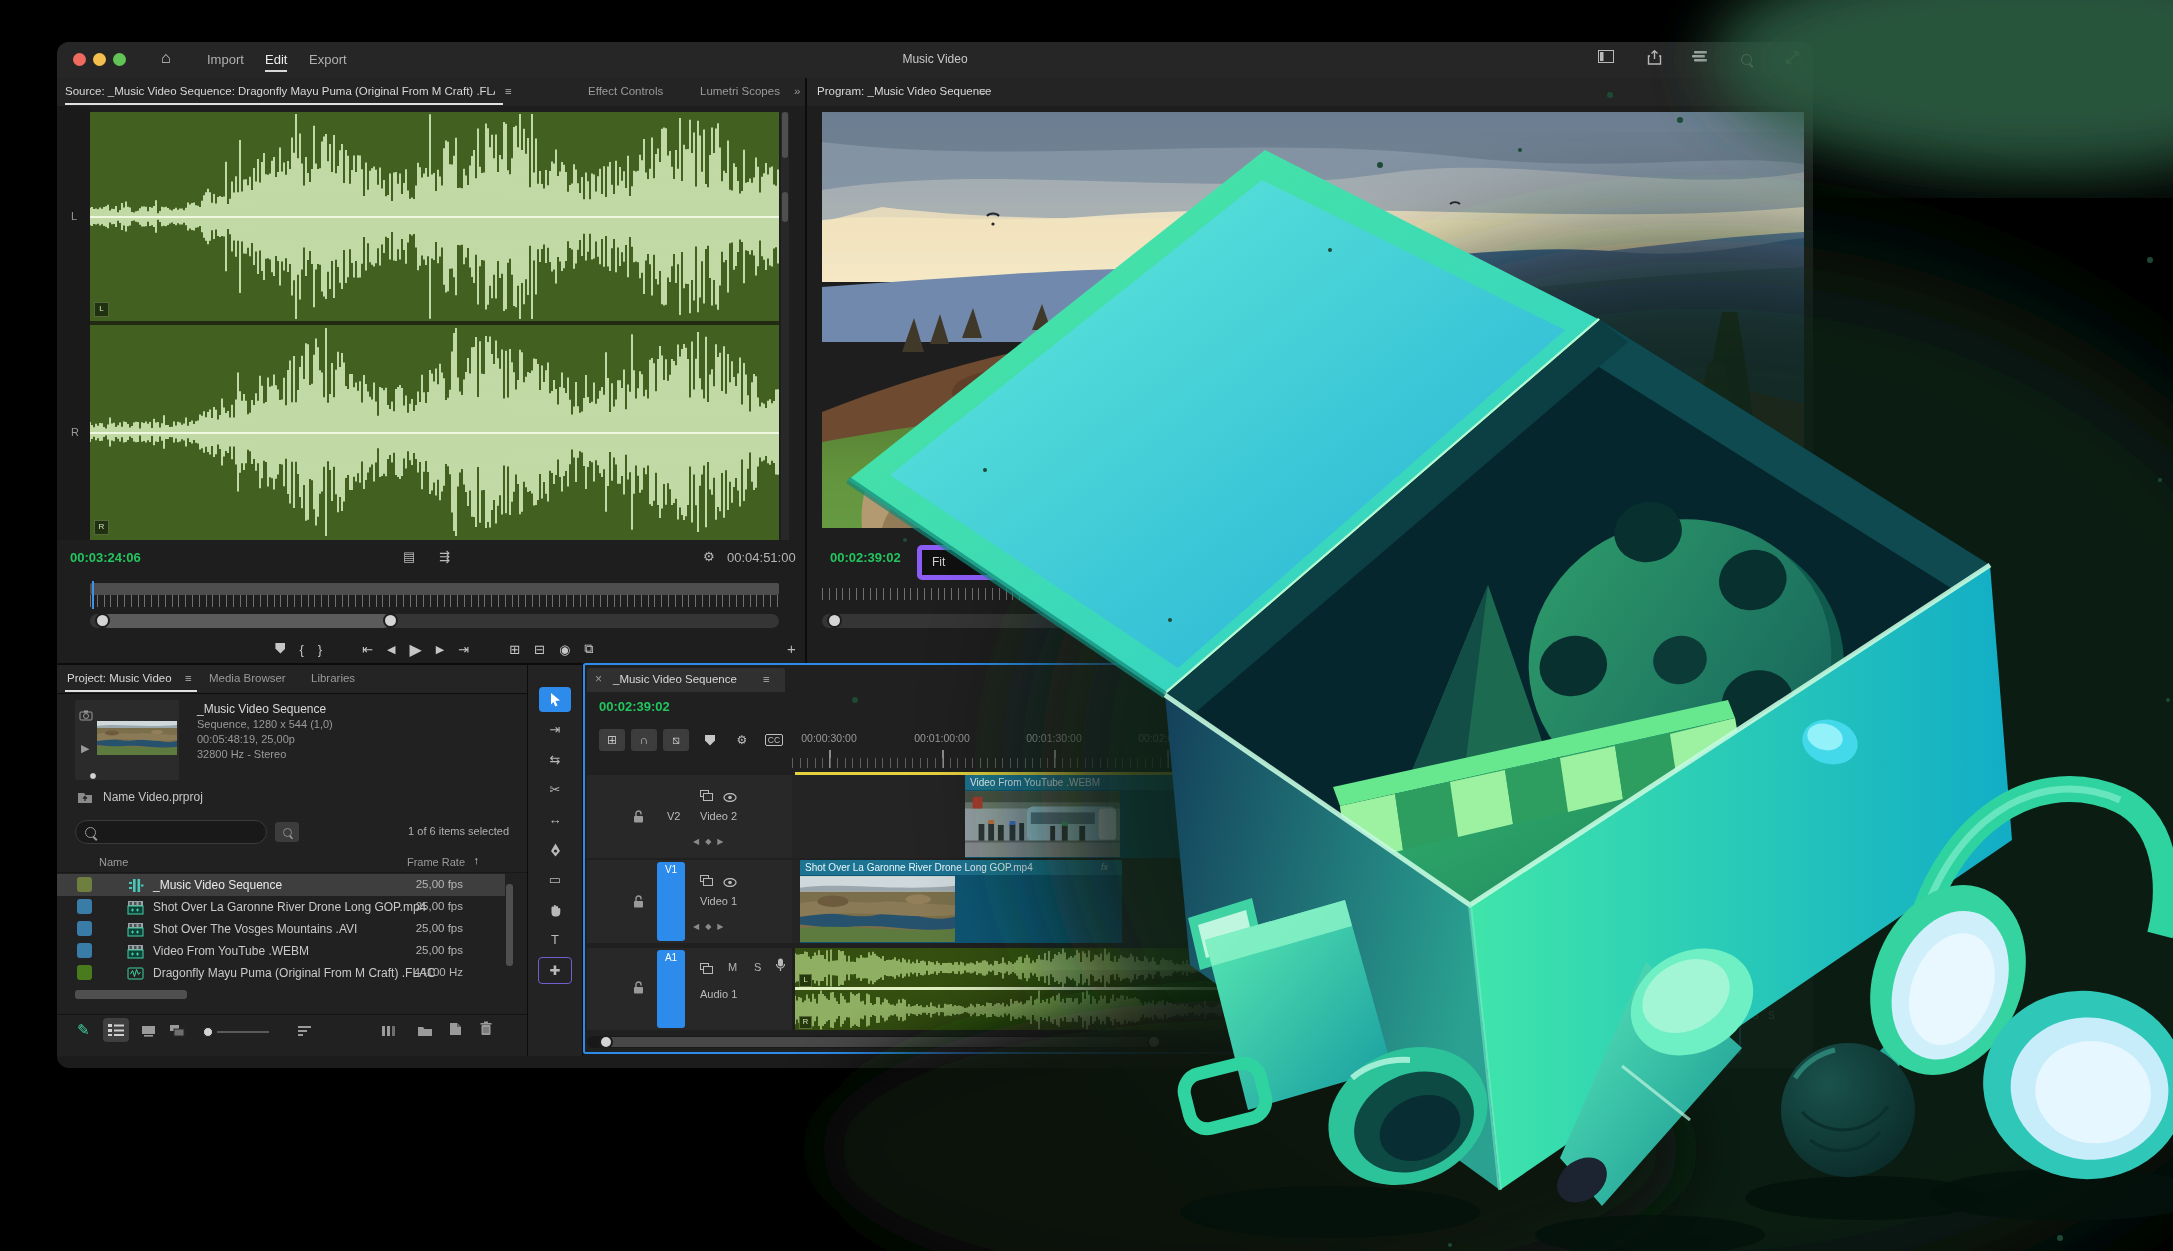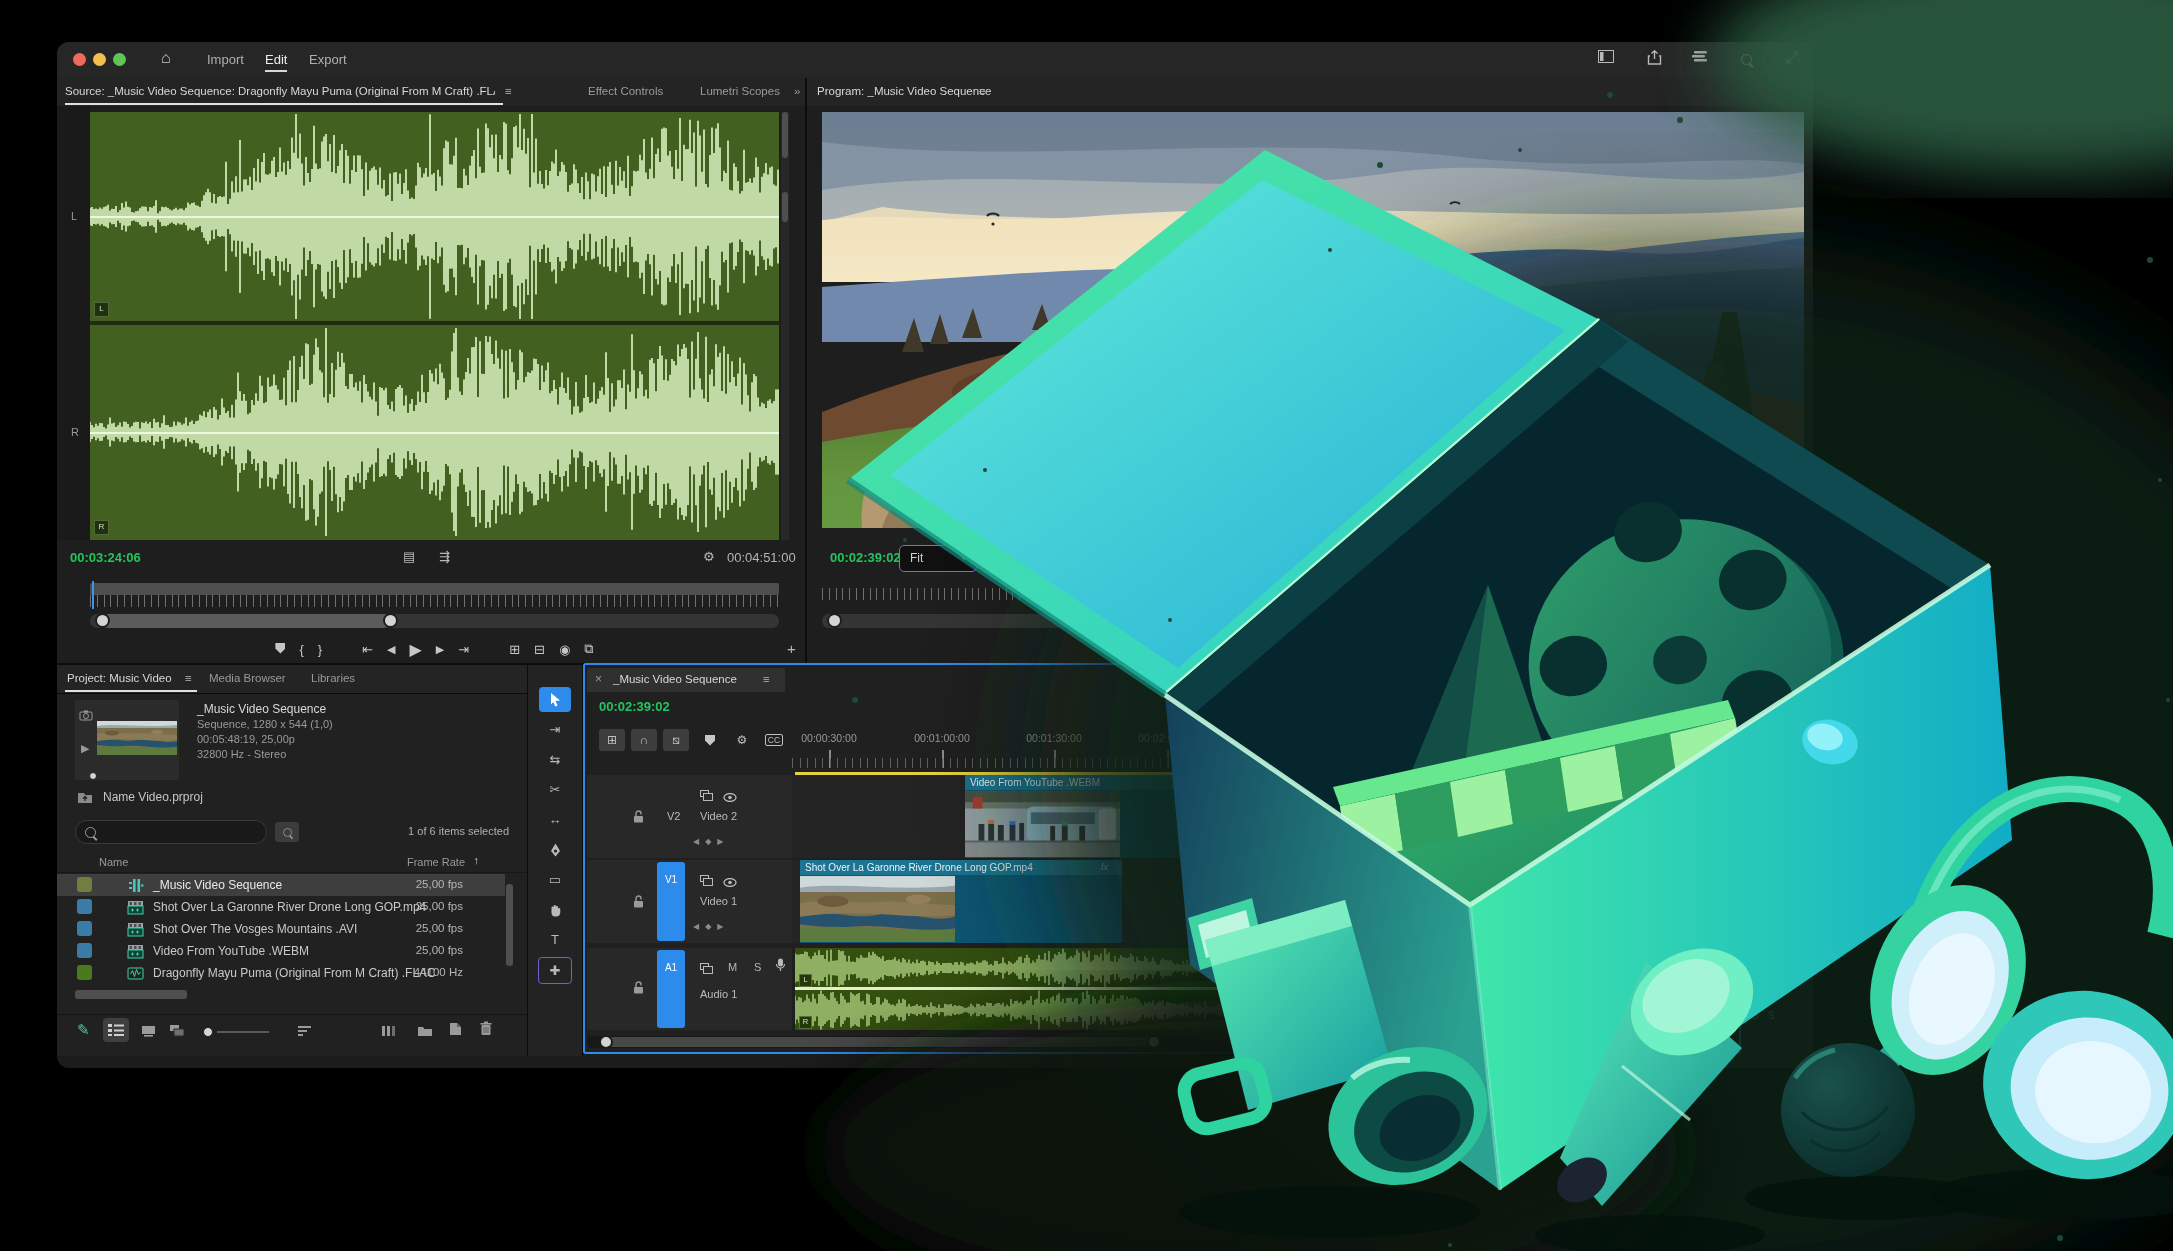--- a/index.html
+++ b/index.html
@@ -60,21 +60,21 @@
     border-left:1px solid #0c0c0c;border-right:1px solid #0c0c0c;box-sizing:border-box;
     display:flex;flex-direction:column;align-items:center;gap:5px;padding-top:22px;}
   .tool{width:32px;height:25px;display:flex;align-items:center;justify-content:center;color:#b9b9b9;font-size:13px;border-radius:4px;}
   .tool.active{background:#2d8ceb;color:#fff;}
   .tool.outlined{border:1.5px solid #6f5fd0;}
   
   #tl{position:absolute;left:528px;top:623px;width:1154px;height:387px;background:#202020;
     box-shadow:0 0 0 2px #2d8ceb;border-radius:1px;}
   .trkhead{position:absolute;left:2px;width:205px;background:#282828;}
   .trkbody{position:absolute;left:207px;width:945px;background:#242424;}
-  .bluechip{position:absolute;width:28px;background:#2d8ceb;border-radius:3px;color:#fff;font-size:10px;text-align:center;padding-top:12px;box-sizing:border-box;}
+  .bluechip{position:absolute;width:28px;background:#2d8ceb;border-radius:3px;color:#fff;font-size:10px;text-align:center;padding-top:2px;box-sizing:border-box;}
   .clip{position:absolute;background:#0e5674;overflow:hidden;border-radius:1px;}
   .cliphdr{position:absolute;left:0;top:0;right:0;height:15px;background:#1d7492;}
   .clipname{position:absolute;left:5px;top:2px;font-size:10px;color:#e9f5f9;white-space:nowrap;}
   .fx{position:absolute;right:14px;top:2px;font-size:9px;font-style:italic;color:#bfdbe6;}
   .cornertri{position:absolute;right:0;top:0;width:0;height:0;border-left:8px solid transparent;border-top:8px solid #e8e8e8;}
   .abadge{position:absolute;width:11px;height:11px;background:#24380c;border:1px solid #5a6e3c;
     color:#d5e8bb;font-size:7.5px;text-align:center;line-height:10px;z-index:3;}
   .tlbtn{position:absolute;width:26px;height:22px;display:flex;align-items:center;justify-content:center;color:#c0c0c0;font-size:12px;border-radius:3px;}
   .tlbtn.on{background:#3d3d3d;}
   .rlabel{position:absolute;top:0;transform:translateX(-50%);font-size:10.5px;color:#9a9a9a;white-space:nowrap;}
@@ -88,20 +88,21 @@
 <div id="win">
 
   <div id="titlebar">
     <span class="light" style="left:16px;background:#ee6a5f"></span>
     <span class="light" style="left:36px;background:#f5bf4f"></span>
     <span class="light" style="left:56px;background:#62c454"></span>
     <span class="abs" style="left:104px;top:7px;font-size:16px;color:#c9c9c9">⌂</span>
     <span class="navitem" style="left:150px">Import</span>
     <span class="navitem navactive" style="left:208px">Edit</span>
     <span class="navitem" style="left:252px">Export</span>
+    <span class="abs" style="left:0;right:0;top:10px;text-align:center;font-size:12px;color:#c9c9c9">Music Video</span>
     <span class="tbicon" style="left:1538px">
       <svg width="16" height="13" viewBox="0 0 16 13">
             <rect x="0.5" y="0.5" width="15" height="12" fill="none" stroke="#b9b9b9"></rect>
             <rect x="2" y="2" width="3.5" height="9" fill="#b9b9b9"></rect>
           </svg></span>
     <span class="tbicon" style="left:1586px">
       <svg width="15" height="15" viewBox="0 0 15 15">
             <path d="M3 6 H1.5 V14 H13.5 V6 H12" fill="none" stroke="#b9b9b9" stroke-width="1.4"></path>
             <path d="M7.5 9 V1 M4.5 3.5 L7.5 0.8 L10.5 3.5" fill="none" stroke="#b9b9b9" stroke-width="1.4"></path>
           </svg></span>
@@ -234,21 +235,21 @@
       <path d="M330 416 C340 396 370 382 404 390 L430 416 Z" fill="#77613e" opacity="0.8"></path>
       <g fill="#a98f63">
             <ellipse cx="610" cy="352" rx="16" ry="8"></ellipse>
             <ellipse cx="640" cy="358" rx="12" ry="6"></ellipse>
             <ellipse cx="668" cy="352" rx="10" ry="6"></ellipse>
             <ellipse cx="700" cy="364" rx="9" ry="5"></ellipse>
             <ellipse cx="580" cy="362" rx="9" ry="5"></ellipse>
           </g>
     </svg>
     <span class="abs blue t13" style="left:23px;top:444px">00:02:39:02</span>
-    <div class="abs" style="left:92px;top:439px;width:76px;height:25px;background:#101010;border:1px solid #8b5cf6;border-radius:5px">
+    <div class="abs" style="left:110px;top:439px;width:76px;height:25px;background:#101010;border:5px solid #8b5cf6;border-radius:5px">
       <span class="abs t12" style="left:10px;top:5px;color:#cfcfcf">Fit</span>
       <span class="abs" style="right:8px;top:9px;width:0;height:0;border-left:4px solid transparent;border-right:4px solid transparent;border-top:5px solid #cfcfcf"></span>
     </div>
     <div class="ticks" style="left:15px;top:482px;width:975px"></div>
     <div class="sbtrack" style="left:15px;top:508px;width:975px"></div>
     <span class="knob" style="left:20px;top:507px"></span>
     <div class="transport" id="prgTransport" style="left:15px;top:528px;width:975px;height:30px">
           <span><span class="pent"></span></span>
           <span>{</span>
           <span>}</span>

